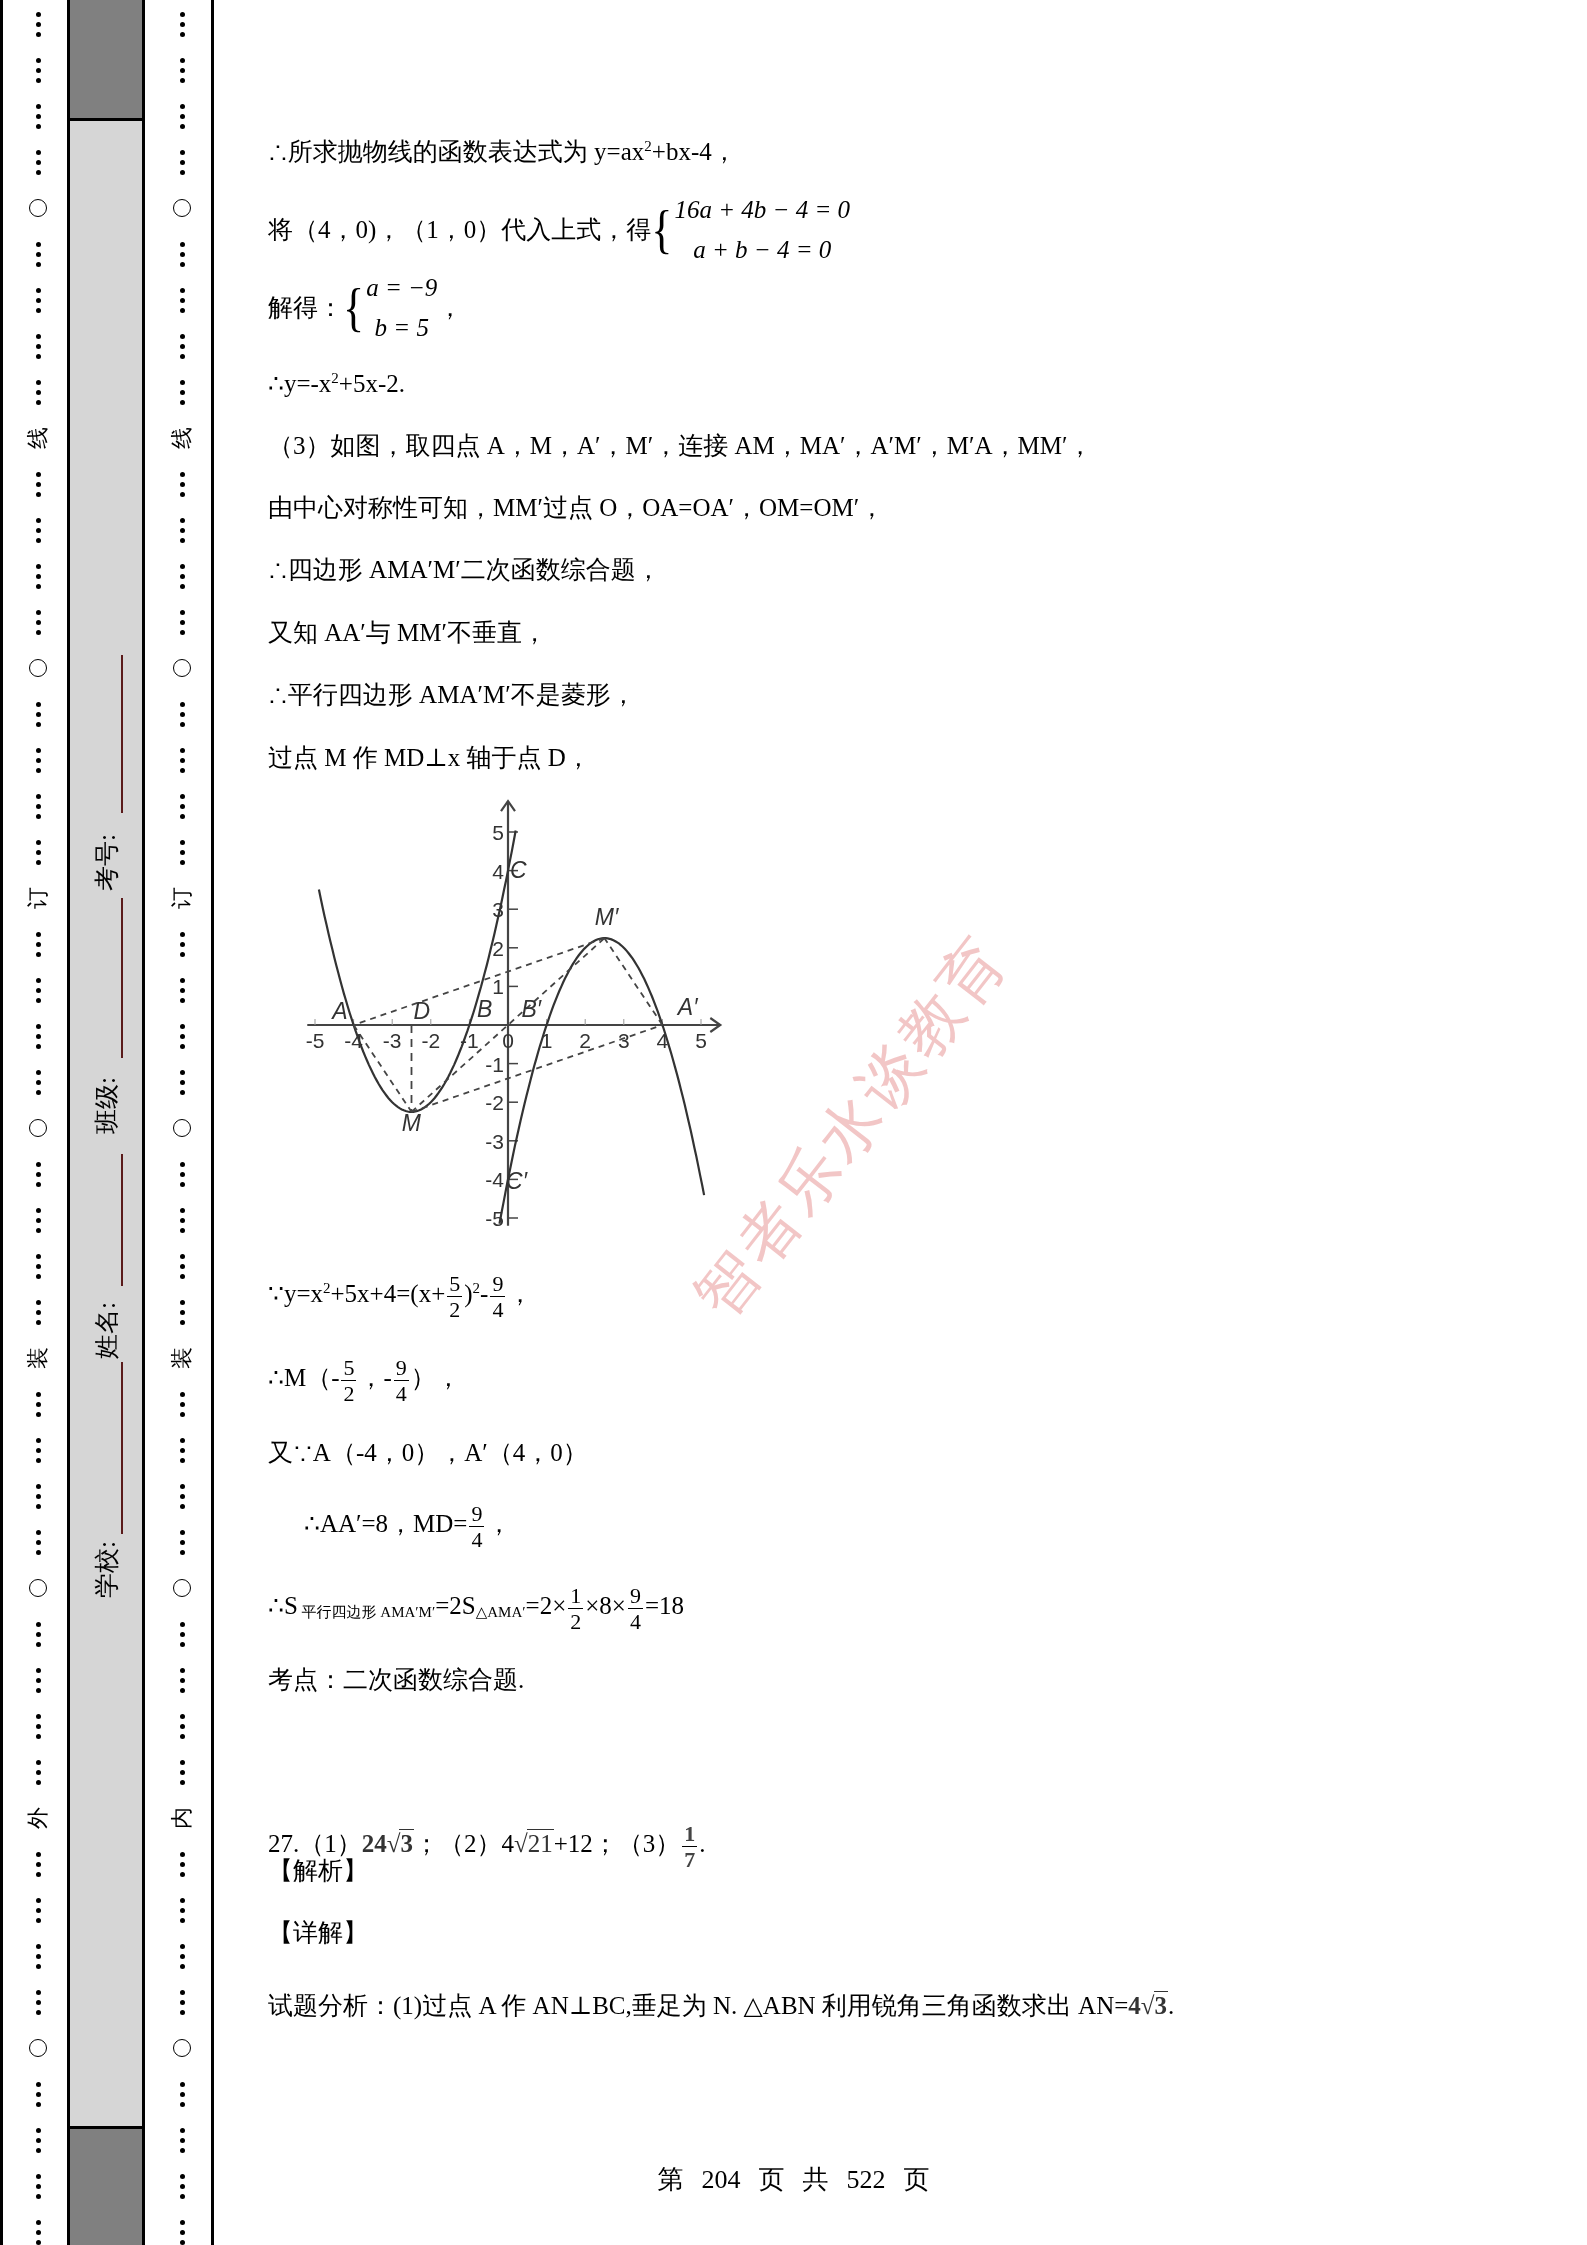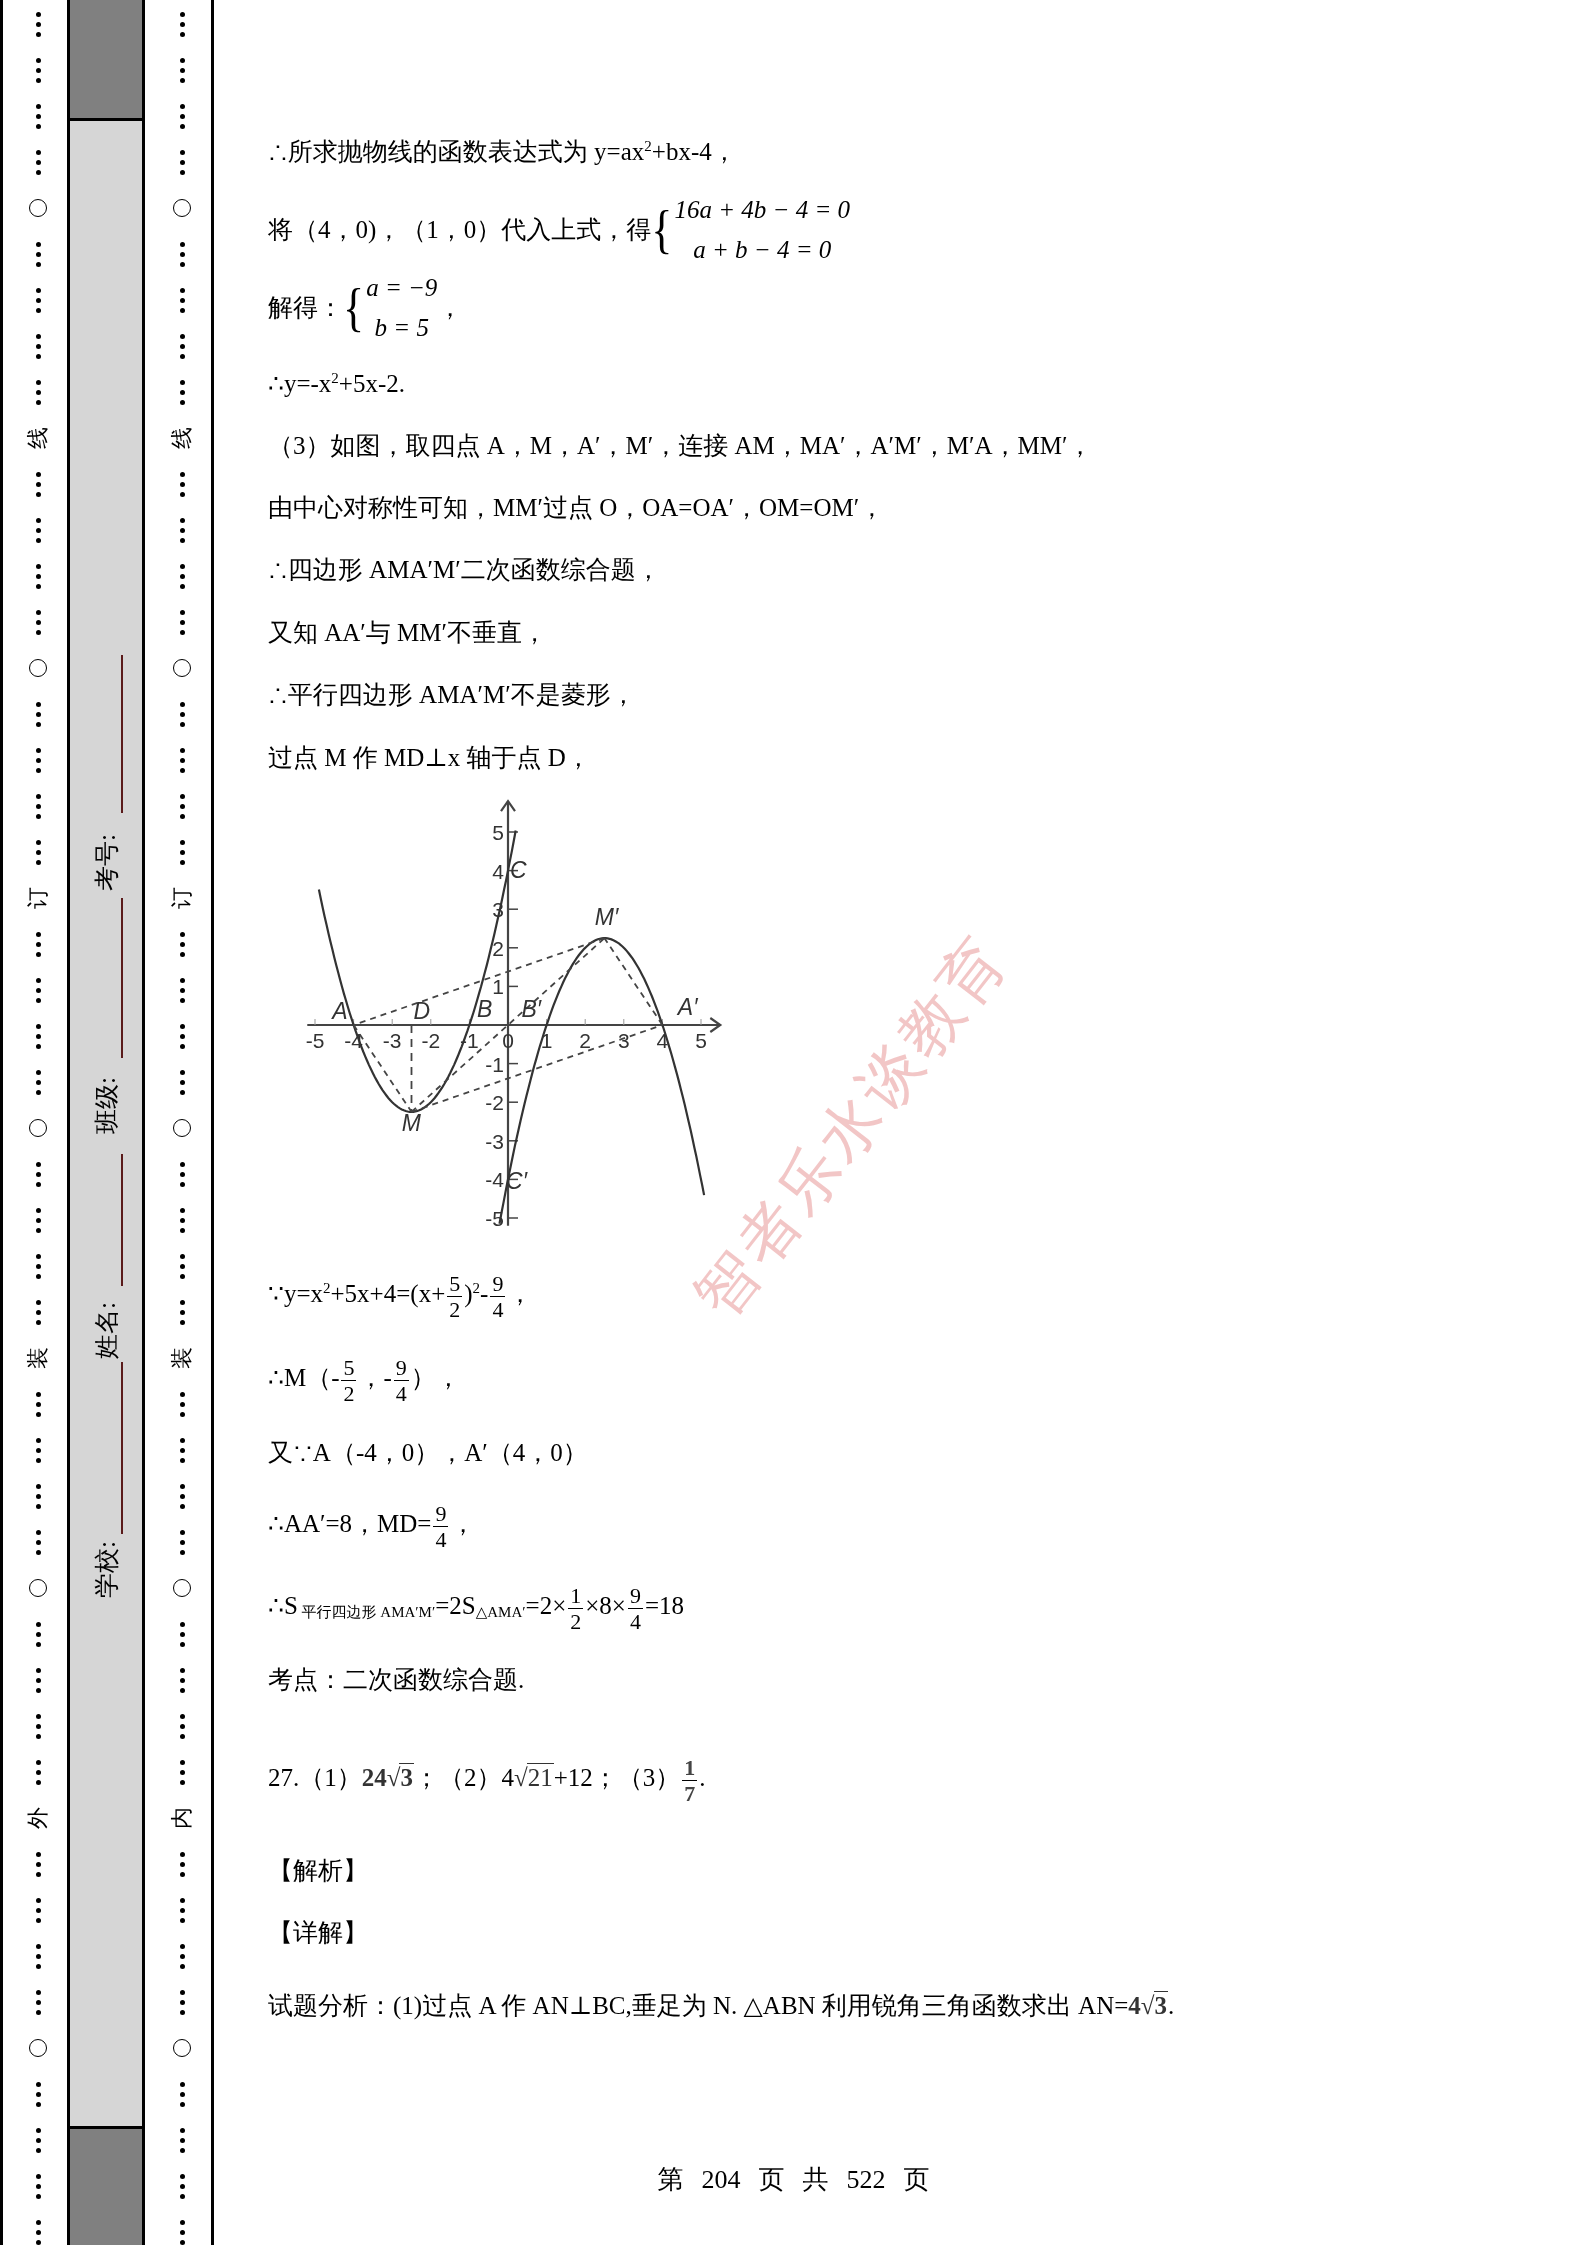--- a/index.html
+++ b/index.html
@@ -799,40 +799,40 @@
       <span class="num">5</span>
       <span>2</span>
     </span><span>，-</span><span class="frac">
       <span class="num">9</span>
       <span>4</span>
     </span><span>），</span>
 </div>
 
 <div class="line" style="top:1437px;">又∵A（-4，0），A′（4，0）</div>
 
-<div class="line" style="top:1492px; line-height:64px;">
+<div class="line" style="top:1492px; line-height:64px;margin-left:36px;">
   <span>∴AA′=8，MD=</span><span class="frac">
       <span class="num">9</span>
       <span>4</span>
     </span><span>，</span>
 </div>
 
 <div class="line" style="top:1574px; line-height:64px;">
   <span>∴S</span><span class="sub"> 平行四边形 AMA′M′</span><span>=2S</span><span class="sub">△AMA′</span><span>=2×</span><span class="frac">
       <span class="num">1</span>
       <span>2</span>
     </span><span>×8×</span><span class="frac">
       <span class="num">9</span>
       <span>4</span>
     </span><span>=18</span>
 </div>
 
 <div class="line" style="top:1664px;">考点：二次函数综合题.</div>
 
-<div class="line" style="top:1746px; line-height:64px;">
+<div class="line" style="top:1812px; line-height:64px;">
   <span>27.（1）</span><span class="sqrt"><span>24</span>√<span class="rad">3</span></span><span>；（2）4</span><span class="sqrt" style="font-weight:normal;">√<span class="rad">21</span></span><span>+12；（3）</span><span class="frac" style="font-weight:bold; color:#444;">
       <span class="num">1</span>
       <span>7</span>
     </span><span>.</span>
 </div>
 
 <div class="line" style="top:1855px;">【解析】</div>
 <div class="line" style="top:1917px;">【详解】</div>
 
 <div class="line" style="top:1990px;">

